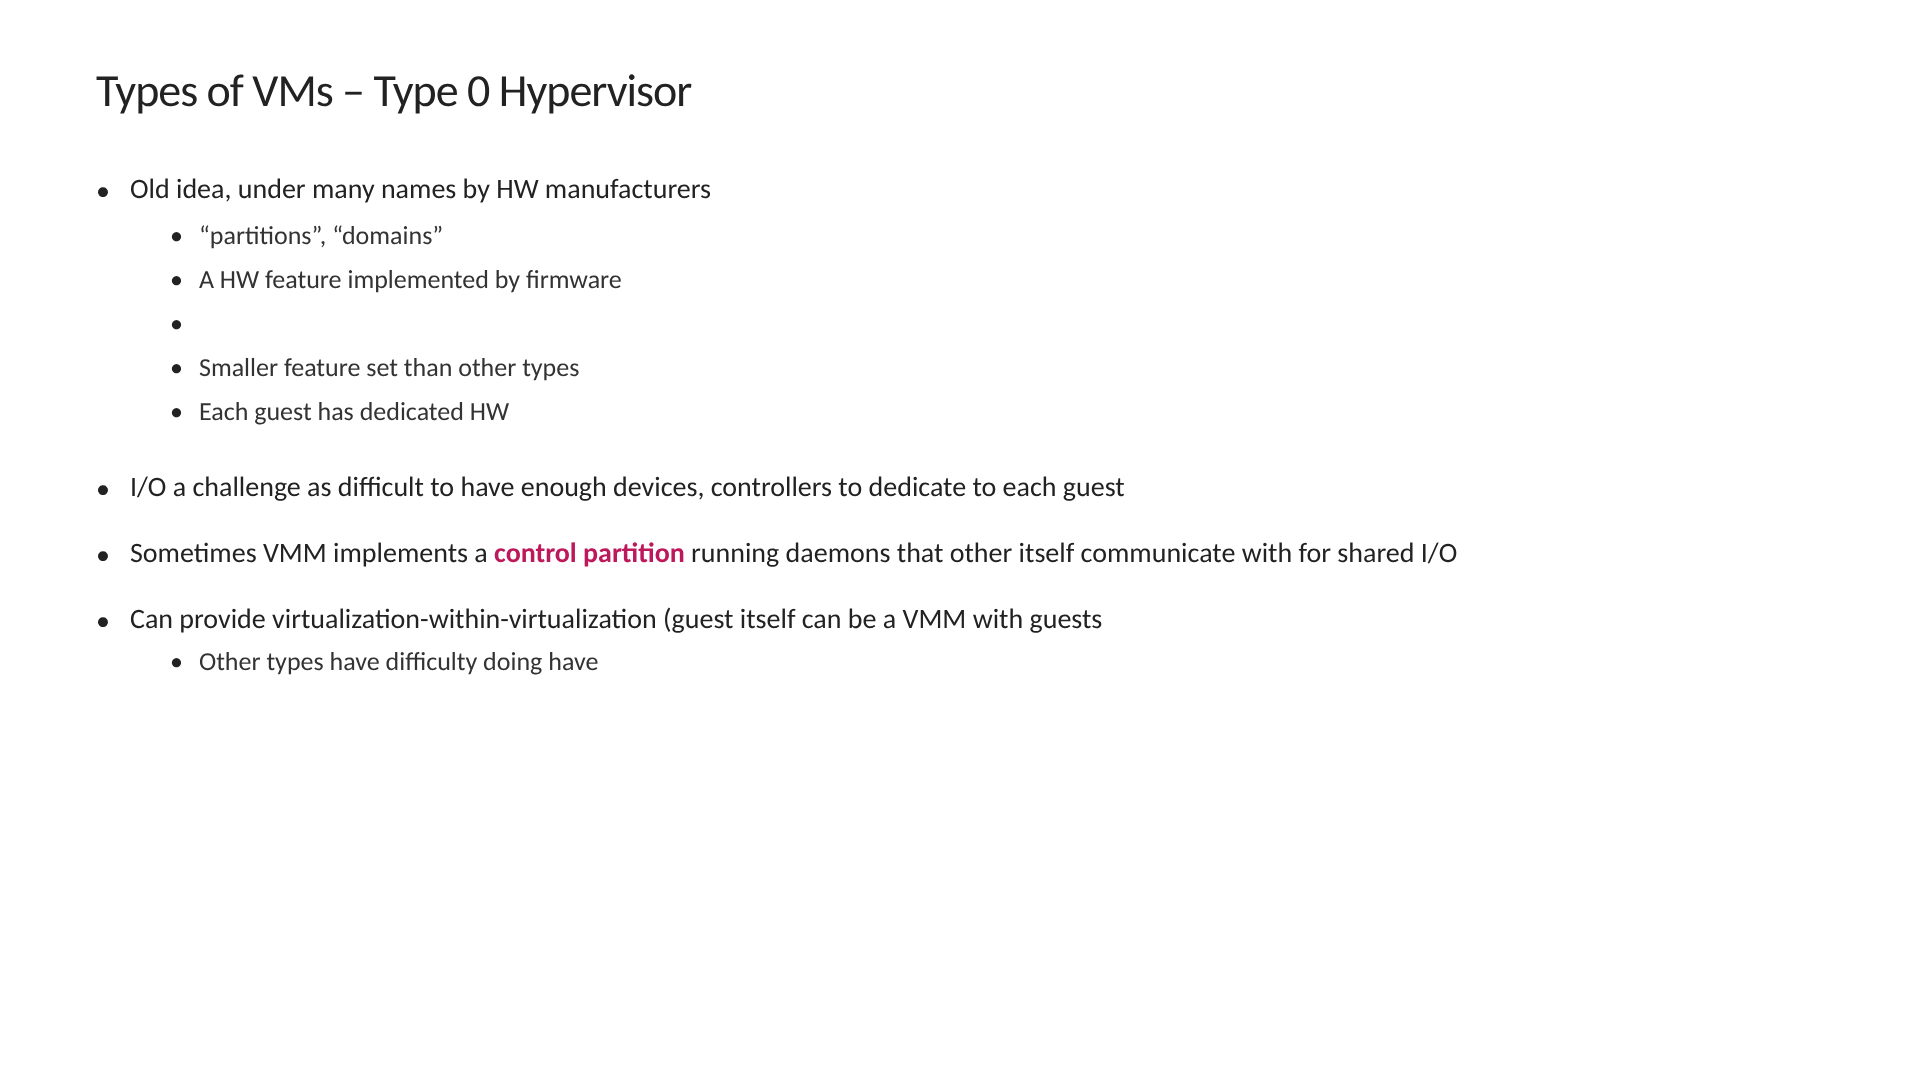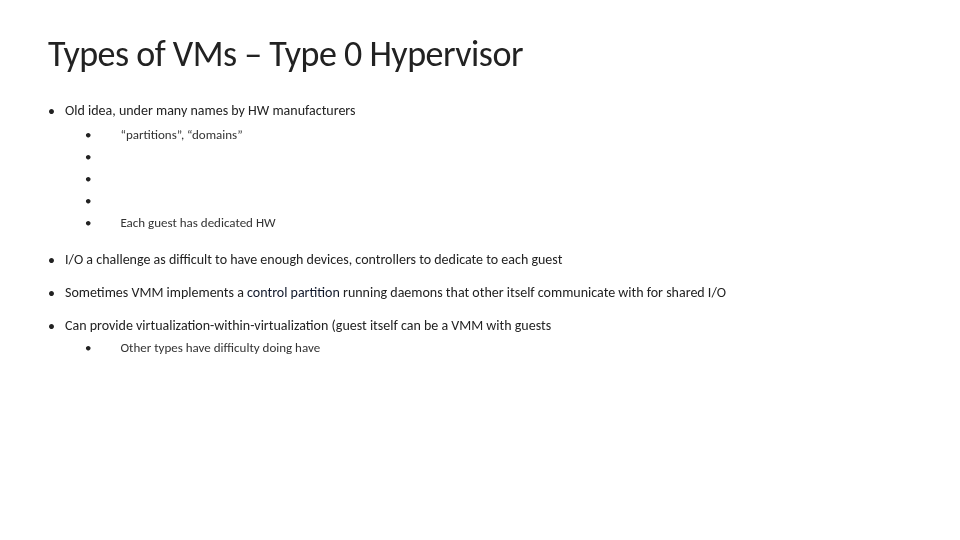--- a/index.html
+++ b/index.html
@@ -13,21 +13,21 @@
       height: 540px;
       background: #ffffff;
       font-family: 'Segoe UI', Calibri, Arial, sans-serif;
       overflow: hidden;
       display: flex;
       flex-direction: column;
       padding: 32px 48px 24px 48px;
     }
 
     .slide-title {
-      font-size: 36px;
+      font-size: 23px;
       font-weight: 300;
       color: #222222;
       margin-bottom: 24px;
       letter-spacing: -0.5px;
     }
 
     .content {
       font-size: 14px;
       color: #222222;
       line-height: 1.55;
@@ -65,57 +65,58 @@
     .sub-bullet-dot {
       margin-right: 8px;
       font-size: 13px;
       flex-shrink: 0;
     }
 
     .sub-bullet-text {
       font-size: 13px;
       color: #333333;
       line-height: 1.5;
-      margin-left: 21px;
     }
 
     .sub-sub-bullets {
       margin-left: 20px;
       margin-top: 2px;
     }
 
     .highlight {
-      color: #0f172a;
-      font-weight: 400;
+      color: #be185d;
+      font-weight: 700;
     }
   </style>
 </head>
 <body>
 
 <h1 class="slide-title">Types of VMs – Type 0 Hypervisor</h1>
 
 <div class="content">
 
   <div class="main-bullet">
     <span class="main-bullet-dot">•</span>
     <div class="main-bullet-text">
       <span>Old idea, under many names by HW manufacturers</span>
       <div class="sub-bullets">
         <div class="sub-bullet">
           <span class="sub-bullet-dot">•</span>
           <span class="sub-bullet-text">“partitions”, “domains”</span>
         </div>
         <div class="sub-bullet">
           <span class="sub-bullet-dot">•</span>
+          <span class="sub-bullet-text">A HW feature implemented by firmware</span>
         </div>
         <div class="sub-bullet">
           <span class="sub-bullet-dot">•</span>
         </div>
         <div class="sub-bullet">
           <span class="sub-bullet-dot">•</span>
+          <span class="sub-bullet-text">Smaller feature set than other types</span>
         </div>
         <div class="sub-bullet">
           <span class="sub-bullet-dot">•</span>
           <span class="sub-bullet-text">Each guest has dedicated HW</span>
         </div>
       </div>
     </div>
   </div>
 
   <div class="main-bullet">

